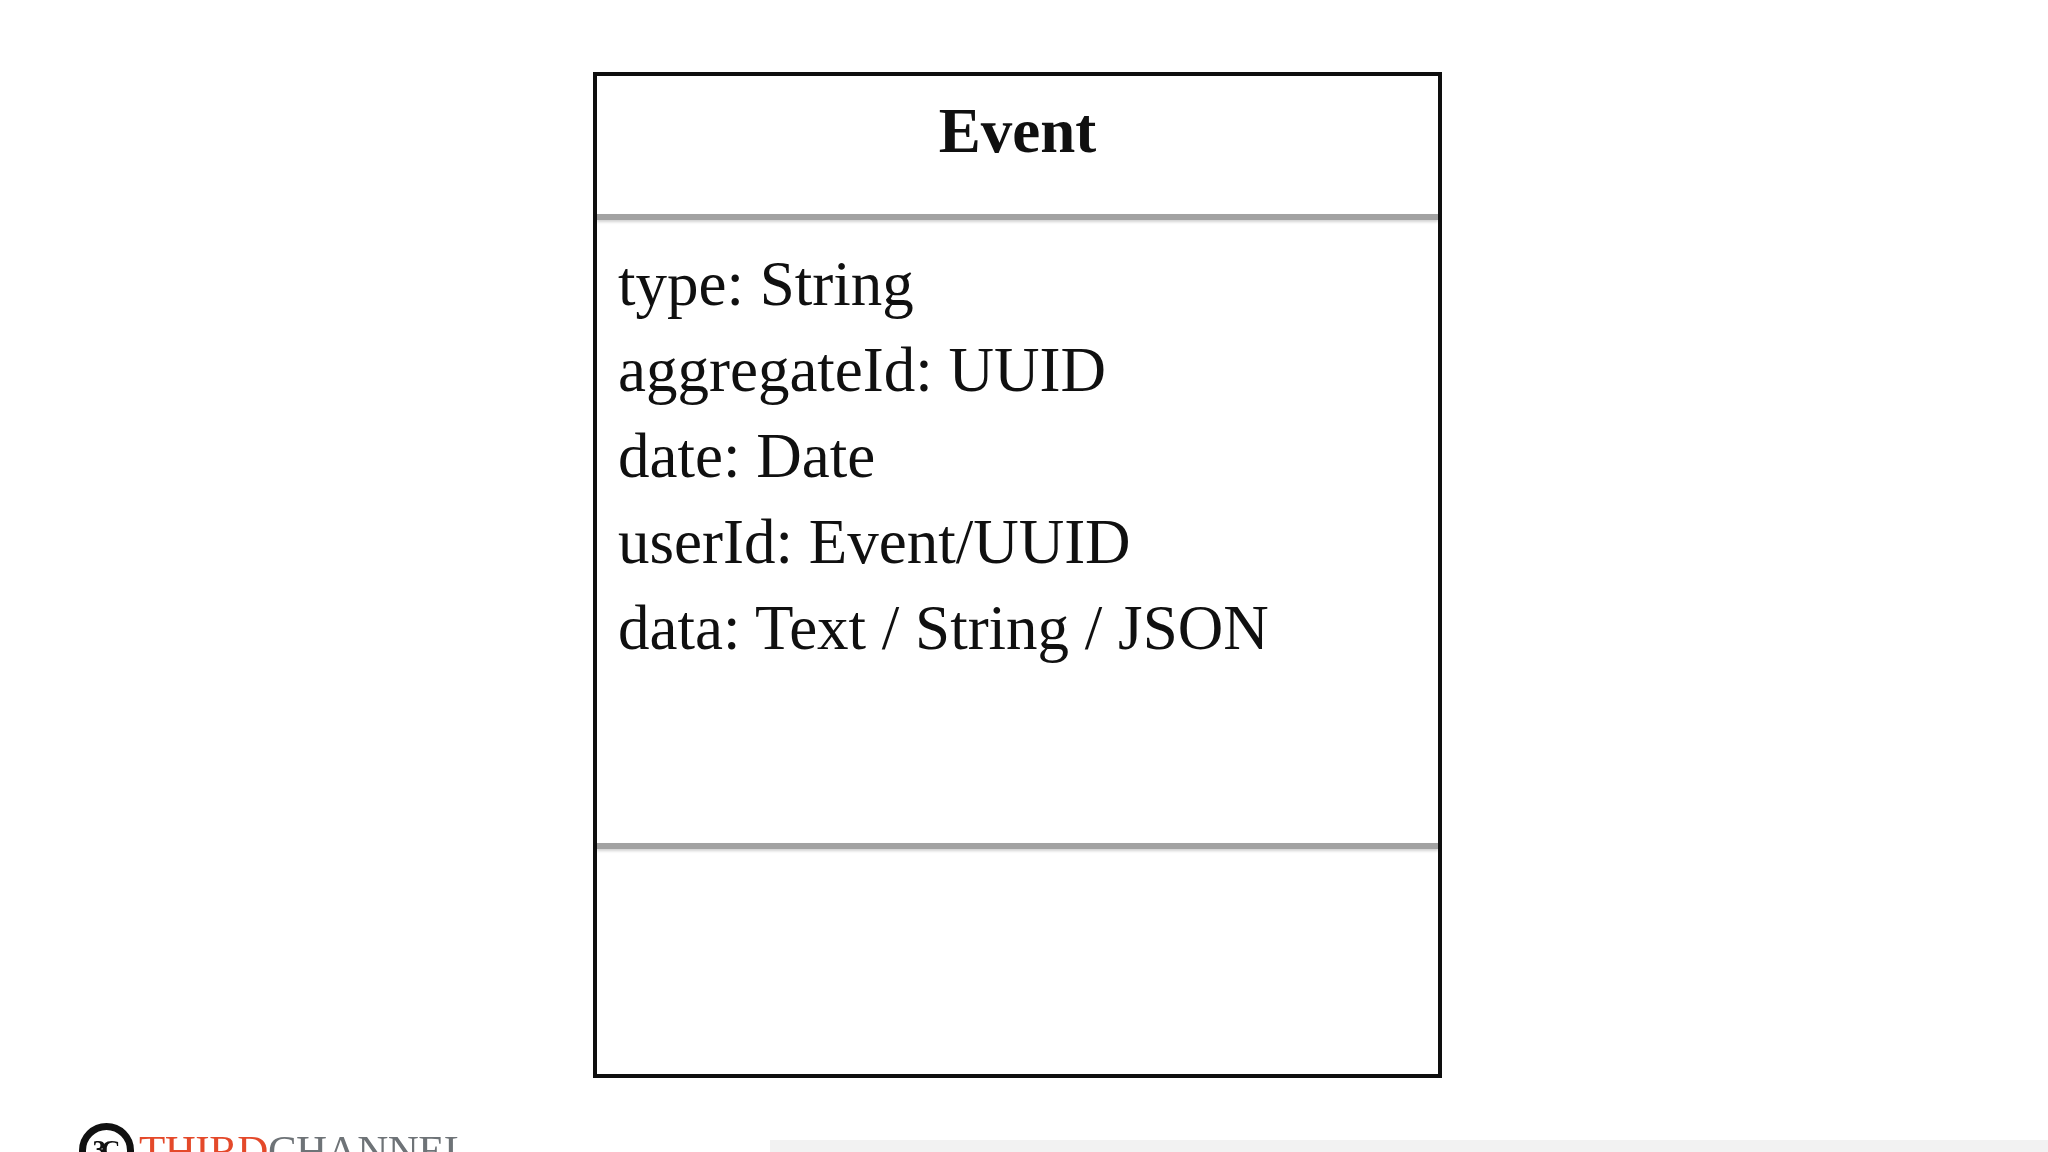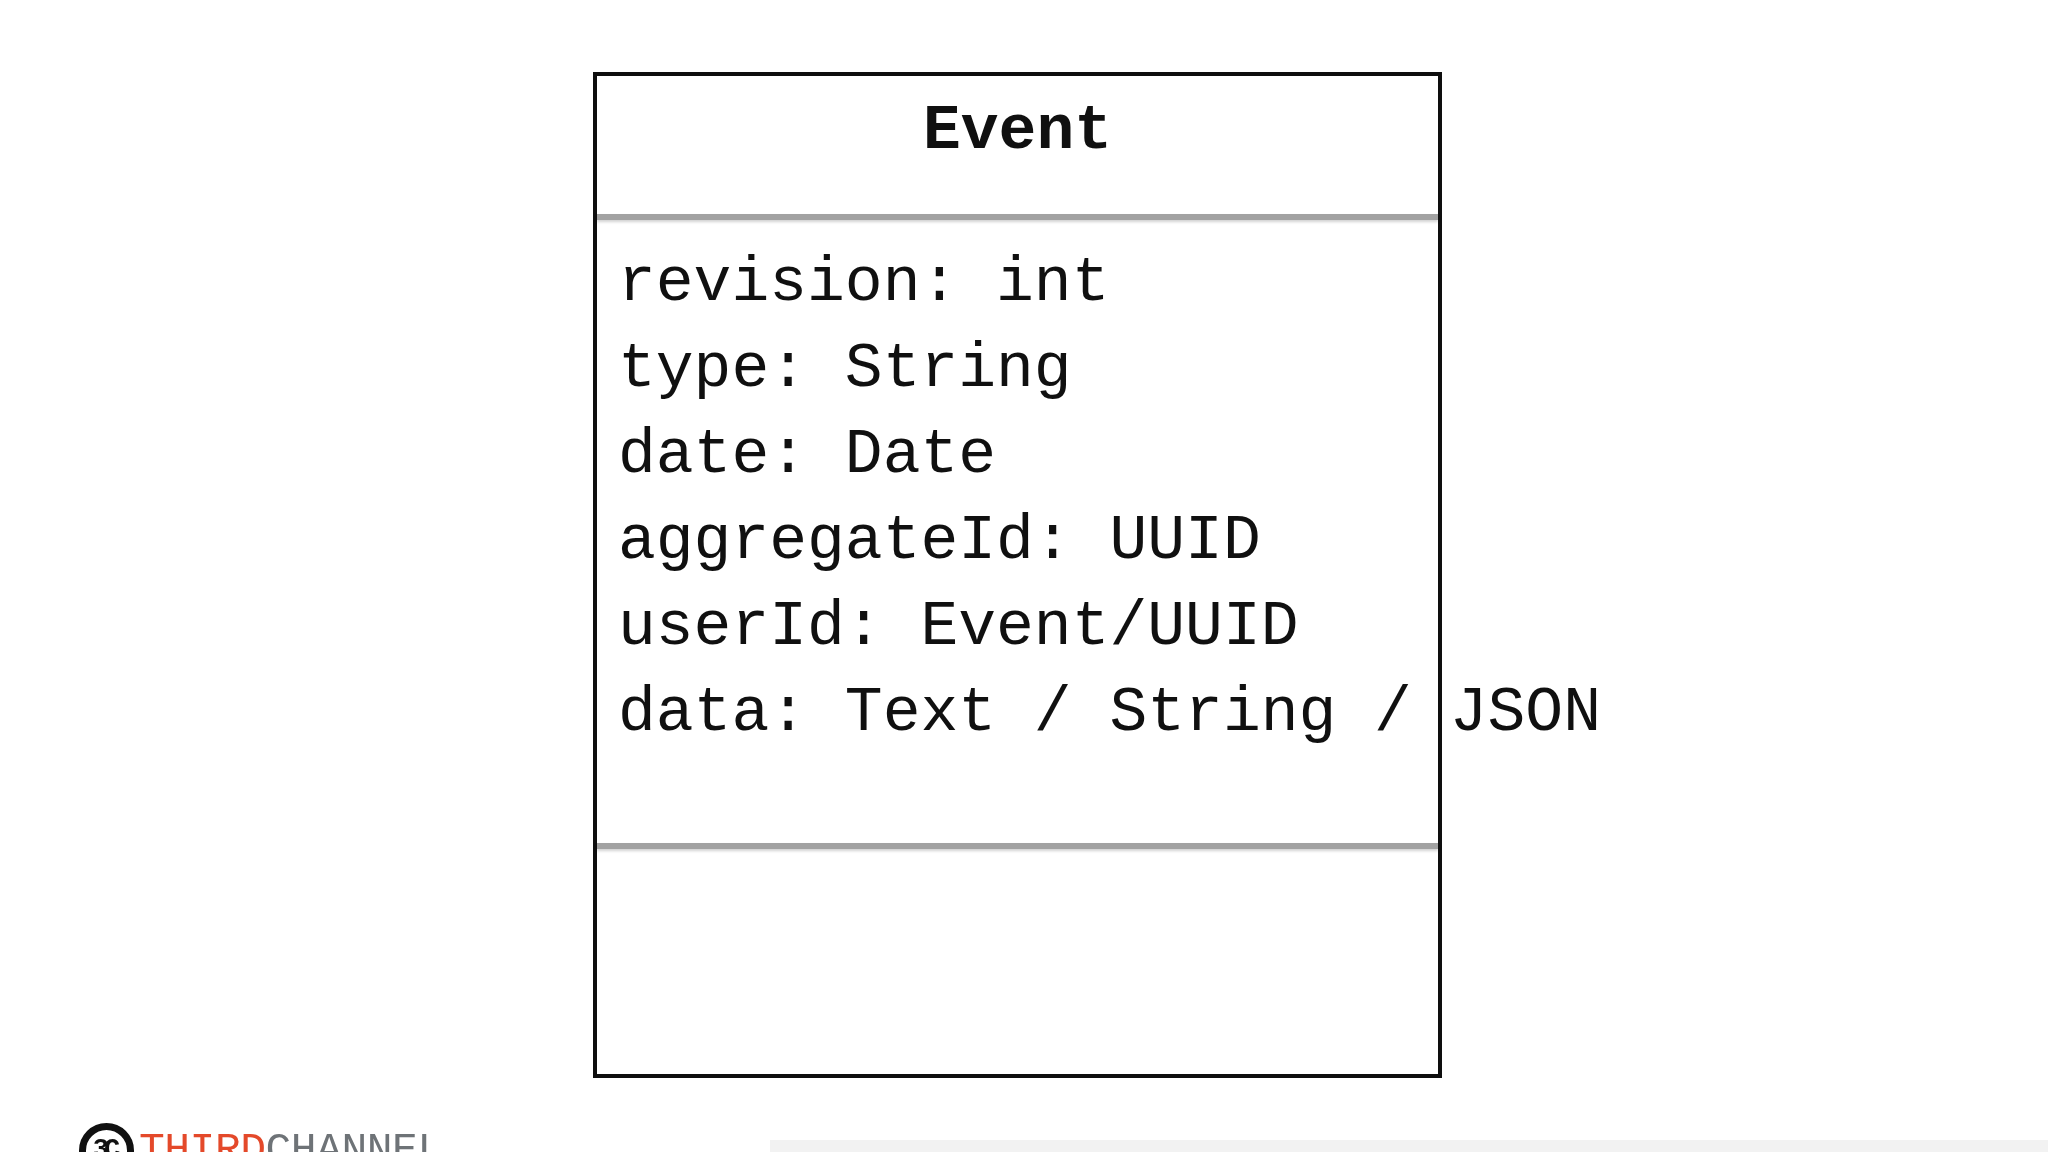--- a/index.html
+++ b/index.html
@@ -1,20 +1,20 @@
 <!DOCTYPE html>
 <html style="--background: #ffffff; --border: #0e0e0e; --separator: #a2a2a2; --text: #101010; --icon: #111111; --brand-primary: #e4492a; --brand-secondary: #6e7377;"><head>
 <meta charset="utf-8">
 <style>
   html,body{margin:0;padding:0;background:#fff;}
   .stage{
     position:relative;
     width:2048px;height:1152px;
     background:var(--background,#fff);
-    font-family:Liberation Mono, monospace;
+    font-family:Liberation Serif, serif;
     overflow:hidden;
   }
   
   .uml-class{
     position:absolute;left:593px;top:72px;
     width:849px;height:1006px;
     box-sizing:border-box;
     border:4px solid var(--border,#0e0e0e);
     background:#fff;
     display:flex;flex-direction:column;
@@ -82,24 +82,23 @@
 <div class="stage">
 
   <div class="uml-class">
     <div class="uml-header">
       <div class="uml-title">Event</div>
     </div>
 
     <div class="uml-sep"></div>
 
     <div class="uml-attrs">
-        <div class="uml-line">revision: int</div>
         <div class="uml-line">type: String</div>
+        <div class="uml-line">aggregateId: UUID</div>
         <div class="uml-line">date: Date</div>
-        <div class="uml-line">aggregateId: UUID</div>
         <div class="uml-line">userId: Event/UUID</div>
         <div class="uml-line">data: Text / String / JSON</div>
       </div>
 
     <div class="uml-sep"></div>
 
   </div>
 
   <div class="logo">
     <div class="logo-mark">

